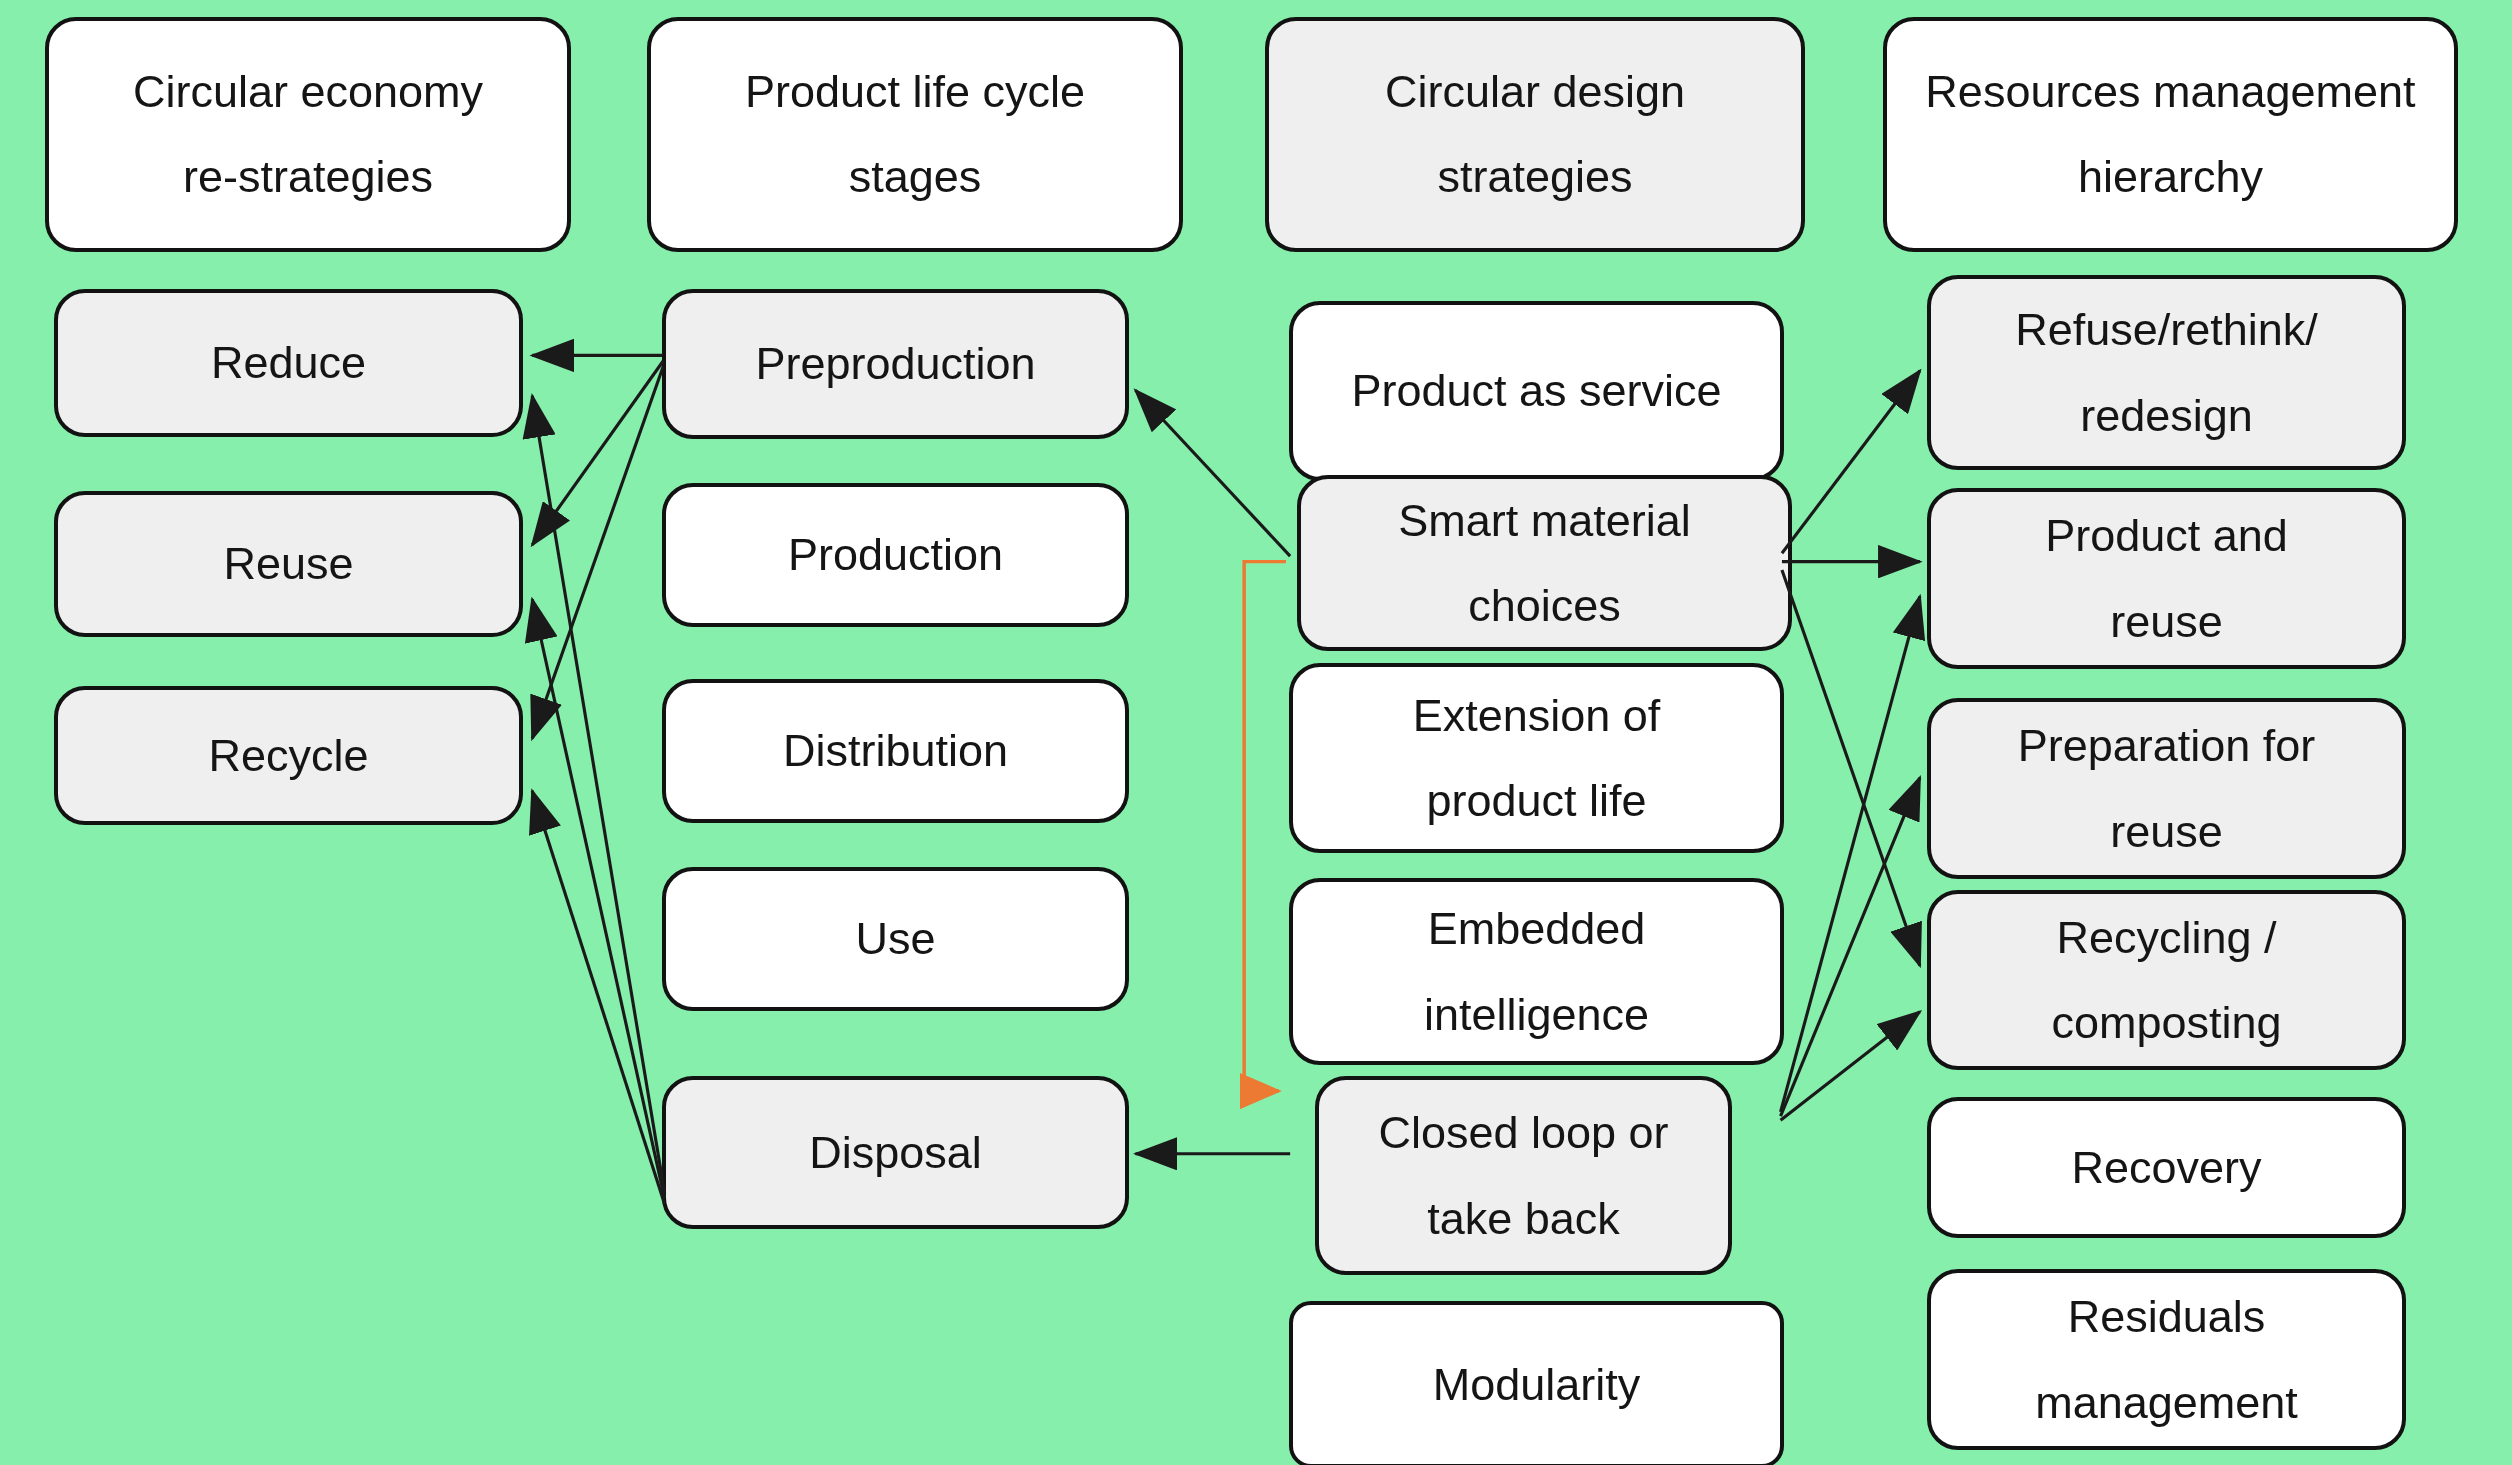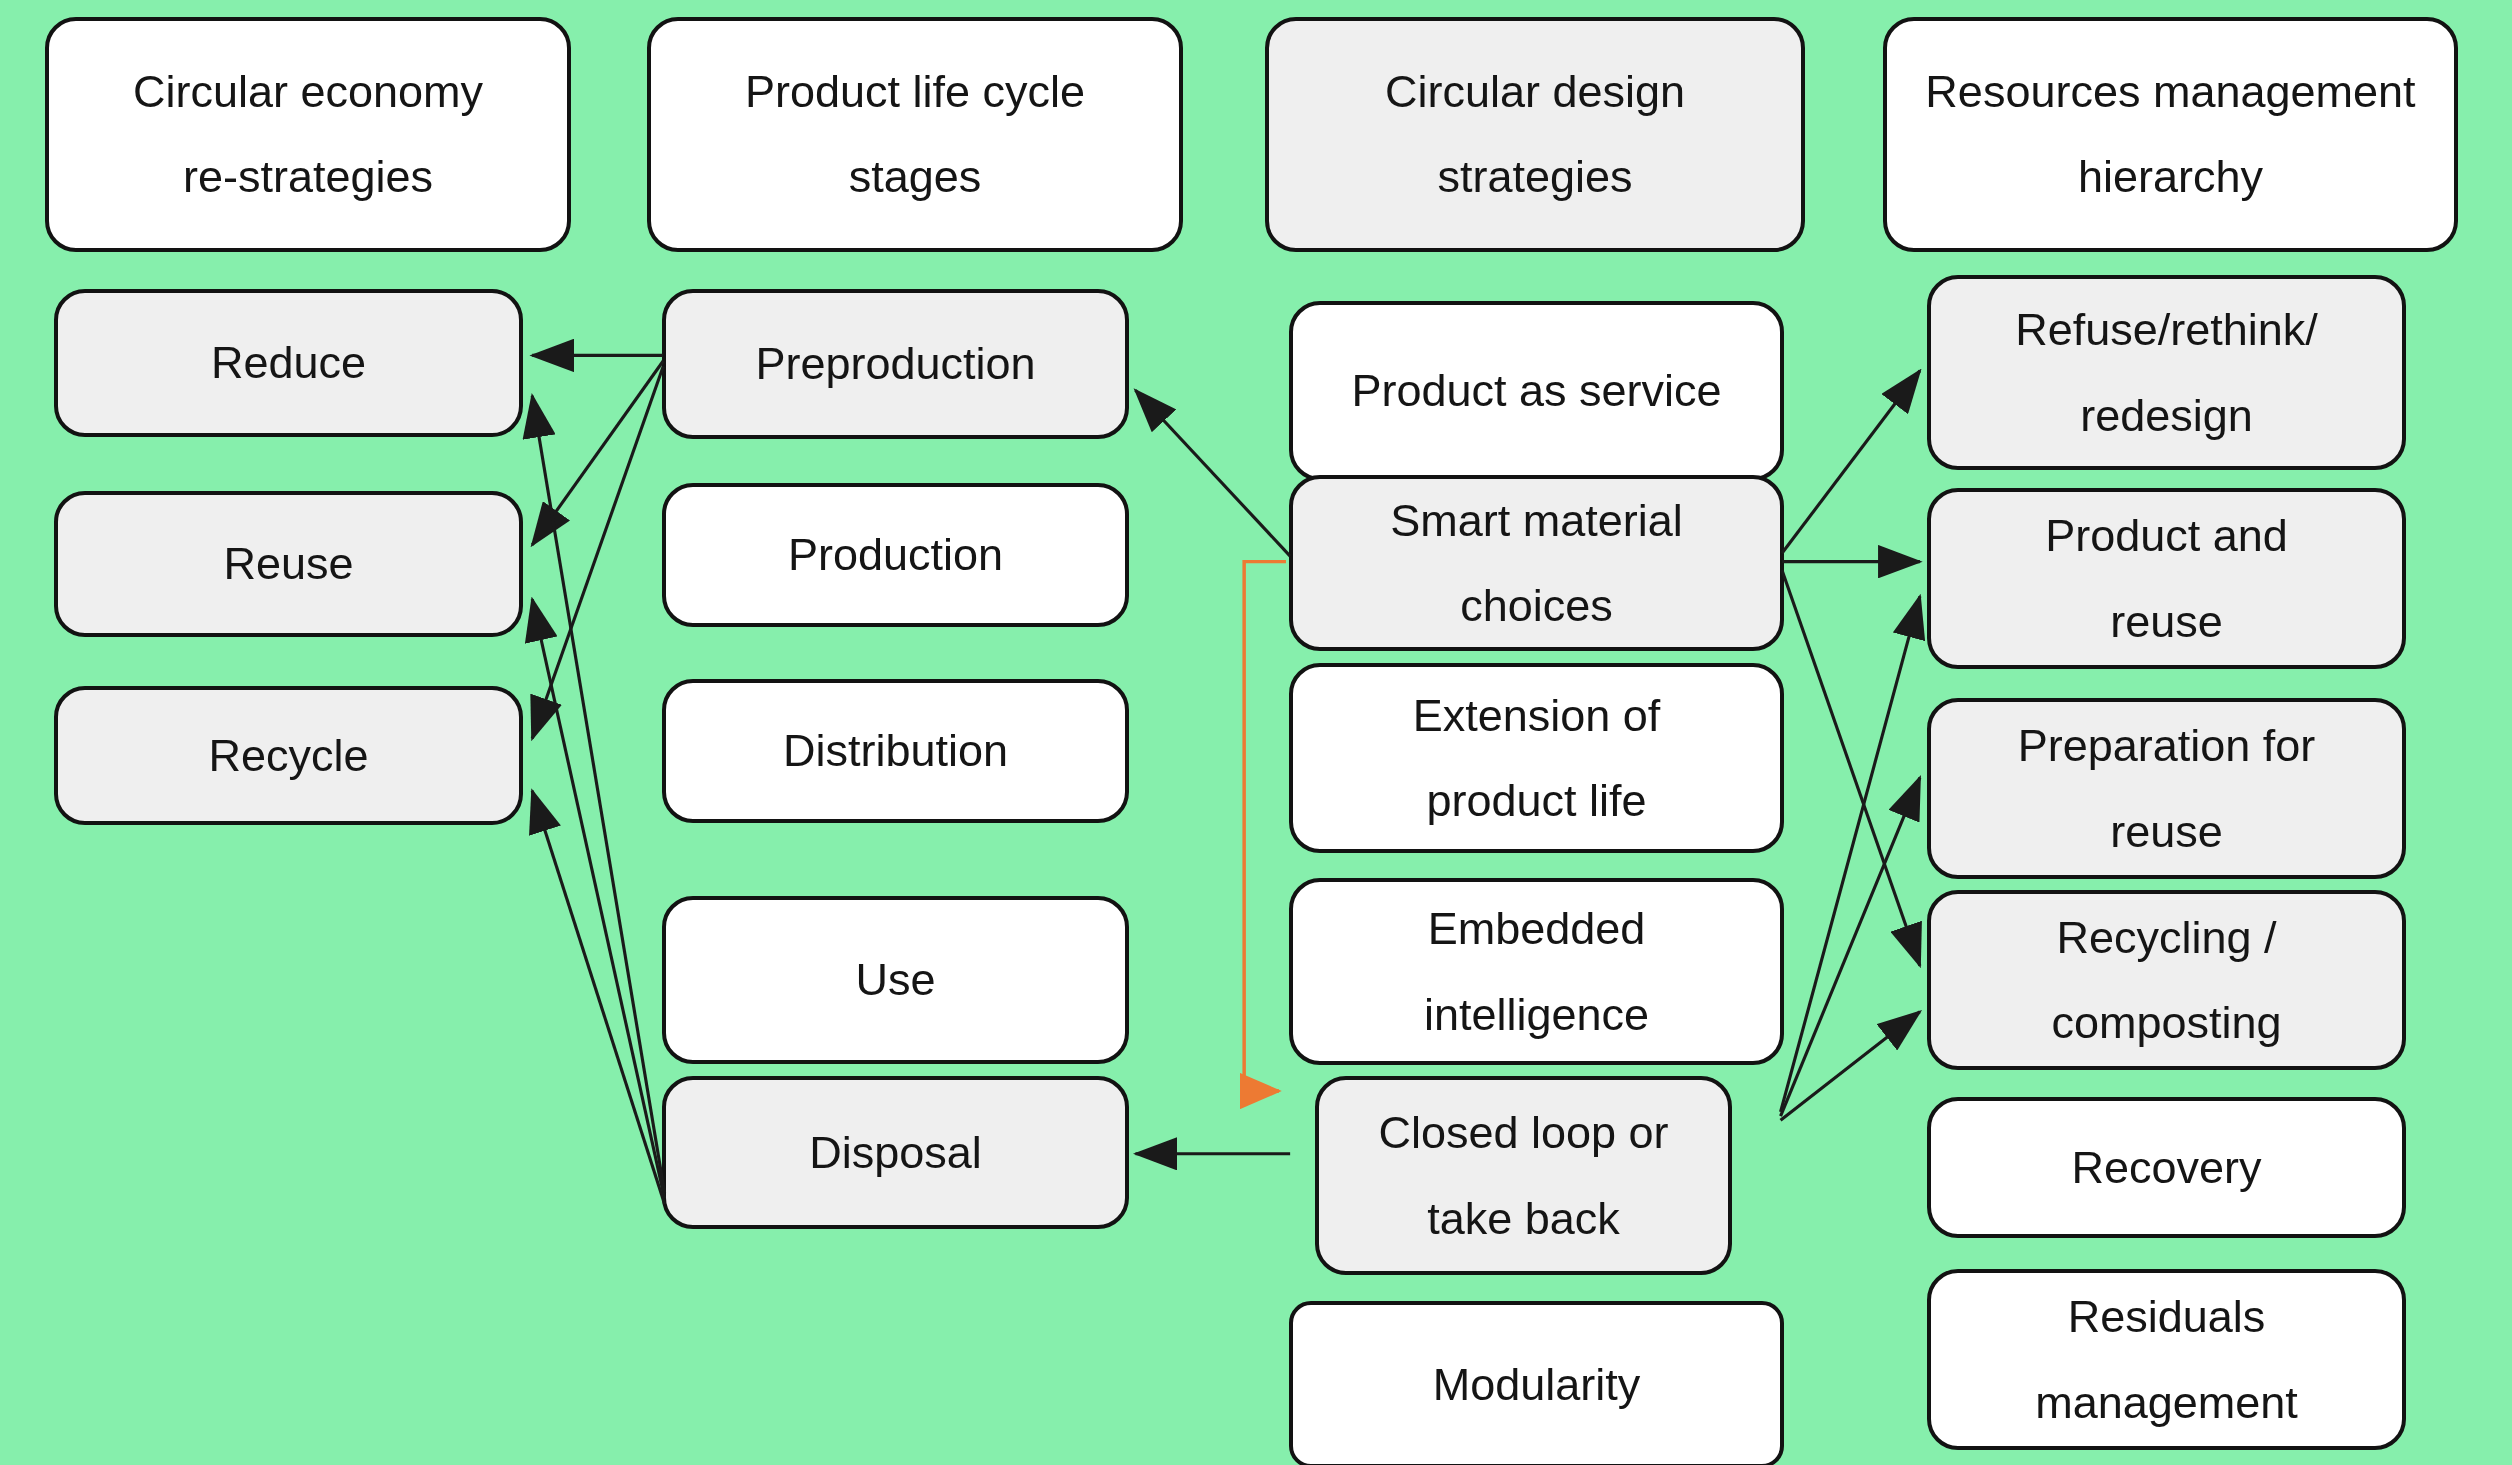--- a/index.html
+++ b/index.html
@@ -45,21 +45,21 @@
 
   
   #reduce  { left: 54px; top: 289px; width: 469px; height: 148px; }
   #reuse   { left: 54px; top: 491px; width: 469px; height: 146px; }
   #recycle { left: 54px; top: 686px; width: 469px; height: 139px; }
 
   
   #preproduction { left: 662px; top: 289px;  width: 467px; height: 150px; }
   #production    { left: 662px; top: 483px;  width: 467px; height: 144px; }
   #distribution  { left: 662px; top: 679px;  width: 467px; height: 144px; }
-  #use           { left: 662px; top: 867px; width: 467px; height: 168px; margin-top: 29px; }
+  #use           { left: 662px; top: 867px; width: 467px; height: 144px; }
   #disposal      { left: 662px; top: 1076px; width: 467px; height: 153px; }
 
   
   #product_as_service { left: 1289px; top: 301px;  width: 495px; height: 180px; }
   #smart_material     { left: 1289px; top: 475px;  width: 495px; height: 176px; }
   #extension          { left: 1289px; top: 663px;  width: 495px; height: 190px; }
   #embedded           { left: 1289px; top: 878px; width: 495px; height: 187px; }
   #closed_loop        { left: 1315px; top: 1076px; width: 417px; height: 199px; }
   #modularity         { left: 1289px; top: 1301px; width: 495px; height: 167px; border-radius: 22px; }
 
@@ -124,21 +124,21 @@
   <div class="node" id="use">
     <span>Use</span>
   </div>
   <div class="node gray" id="disposal" style="background: rgb(239, 239, 239);">
     <span>Disposal</span>
   </div>
 
   <div class="node" id="product_as_service">
     <span>Product as service</span>
   </div>
-  <div class="node gray" id="smart_material" style="background: rgb(239, 239, 239);">
+  <div class="node gray" id="smart_material" style="background: rgb(239, 239, 239); margin-left: 8px;">
     <span>Smart material
 choices</span>
   </div>
   <div class="node" id="extension">
     <span>Extension of
 product life</span>
   </div>
   <div class="node" id="embedded">
     <span>Embedded
 intelligence</span>

